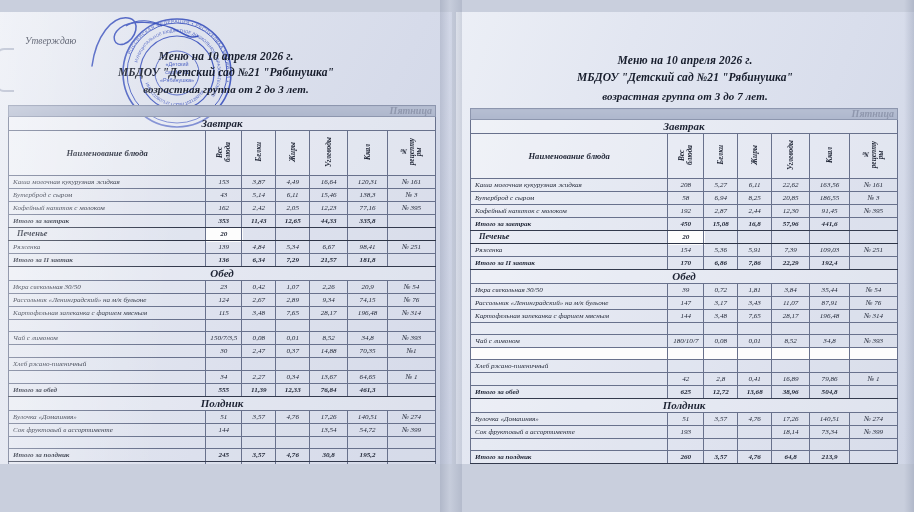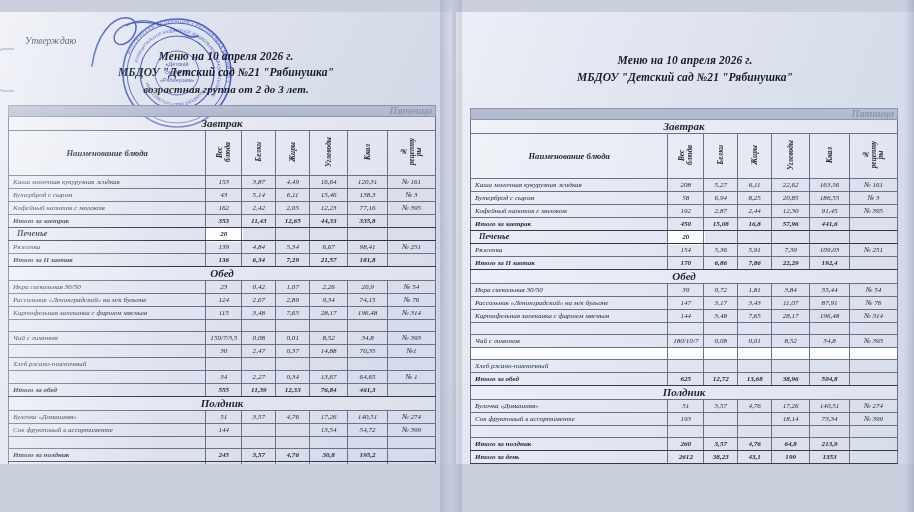--- a/index.html
+++ b/index.html
@@ -343,20 +343,21 @@
           <td class="num" style="">1174</td>
           <td class="num" style="">&nbsp;</td>
         </tr>
       </tbody>
     </table>
 </div>
 
 <div class="scan right">
   <div class="hdr" style="top:42px;font-size:11.5px">Меню на 10 апреля 2026 г.</div>
   <div class="hdr" style="top:59px;font-size:11.5px">МБДОУ "Детский сад №21 "Рябинушка"</div>
+  <div class="hdr" style="top:78px;font-size:11px">возрастная группа от 3 до 7 лет.</div>
 
   <table id="tbl-right" style="left:14px;top:96px;width:428px;font-size:7.1px">
       <colgroup>
         <col style="width:198px">
         <col style="width:36px">
         <col style="width:34px">
         <col style="width:34px">
         <col style="width:38px">
         <col style="width:40px">
         <col style="width:48px">
@@ -499,20 +500,29 @@
         </tr>
         <tr class="">
           <td class="name " style="height:12px;">Хлеб ржано-пшеничный</td>
           <td class="num" style="">&nbsp;</td>
           <td class="num" style="">&nbsp;</td>
           <td class="num" style="">&nbsp;</td>
           <td class="num" style="">&nbsp;</td>
           <td class="num" style="">&nbsp;</td>
           <td class="num" style="">&nbsp;</td>
         </tr>
+        <tr class="">
+          <td class="name " style="height:12px;">&nbsp;</td>
+          <td class="num" style="">42</td>
+          <td class="num" style="">2,8</td>
+          <td class="num" style="">0,41</td>
+          <td class="num" style="">16,89</td>
+          <td class="num" style="">79,86</td>
+          <td class="num" style="">№ 1</td>
+        </tr>
         <tr class="total">
           <td class="name " style="height:12px;">Итого за обед</td>
           <td class="num" style="">625</td>
           <td class="num" style="">12,72</td>
           <td class="num" style="">13,68</td>
           <td class="num" style="">38,96</td>
           <td class="num" style="">504,8</td>
           <td class="num" style="">&nbsp;</td>
         </tr>
         <tr class="meal">

